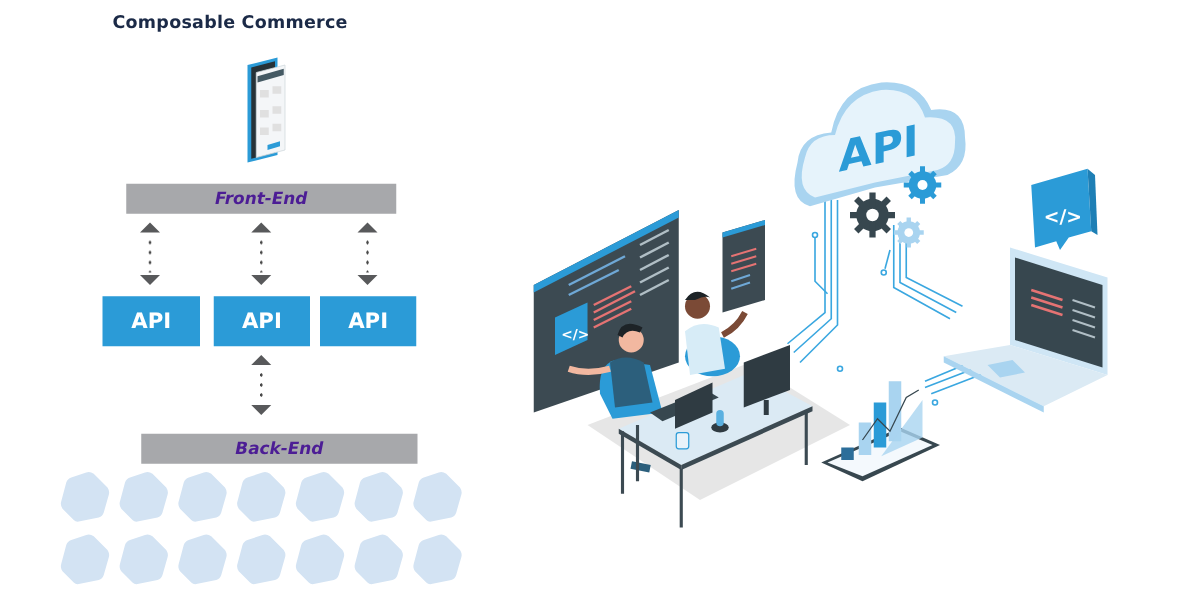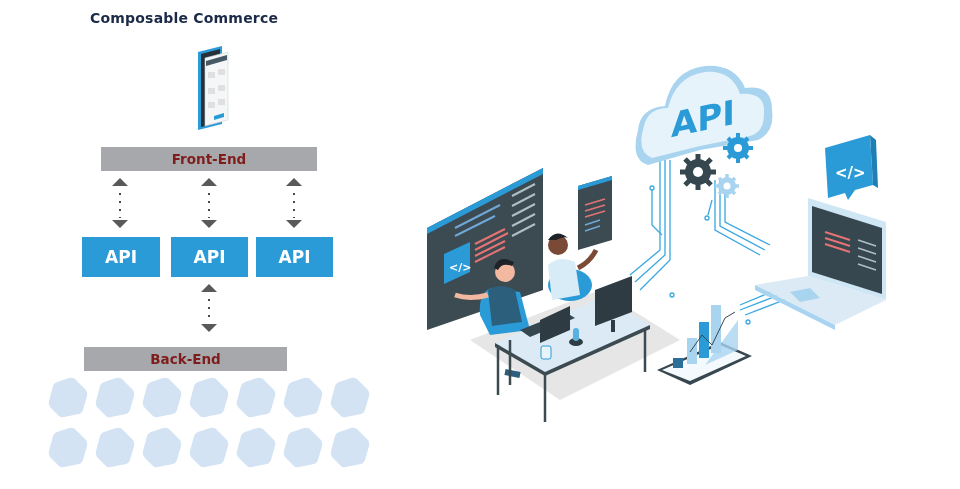--- a/index.html
+++ b/index.html
@@ -1,19 +1,19 @@
 <!DOCTYPE html>
 <html><head>
 <meta charset="utf-8">
 <style>
   html, body { margin:0; padding:0; background:#ffffff; }
   body { width:960px; height:489px; position:relative; overflow:hidden; font-family:"DejaVu Sans", sans-serif; }
   .abs { position:absolute; }
   .title { left:90px; top:10px; width:240px; text-align:left; font-weight:bold; font-size:14px; color:#1b2a47; letter-spacing:0.2px; }
-  .bar { background:#a7a8ab; height:24px; color:#7f1d1d; font-weight:bold; font-size:13.5px; text-align:center; line-height:24px; }
+  .bar { background:#a7a8ab; height:24px; color:#4c1d95; font-weight:bold; font-size:13.5px; text-align:center; line-height:24px;font-style:italic; }
   .api { background:#2b9bd7; color:#ffffff; font-weight:bold; font-size:17px; text-align:center; line-height:40px; height:40px; }
   .arrow { width:16px; }
   .arrow .up { width:0; height:0; border-left:8px solid transparent; border-right:8px solid transparent; border-bottom:8px solid #58595b; }
   .arrow .down { width:0; height:0; border-left:8px solid transparent; border-right:8px solid transparent; border-top:8px solid #58595b; }
   .arrow .dots { width:2px; margin:2px auto; height:30px; background-image:radial-gradient(circle, #4a4a4a 1.2px, transparent 1.4px); background-size:2px 8px; background-position:0 2px; }
 </style>
 </head>
 <body>
 
 <div class="abs title">Composable Commerce</div>
@@ -55,21 +55,21 @@
 <div class="abs api" style="left:82px;top:237px;width:78px;">API</div>
 <div class="abs api" style="left:171px;top:237px;width:77px;">API</div>
 <div class="abs api" style="left:256px;top:237px;width:77px;">API</div>
 
 <div class="abs arrow" style="left:201px;top:284px;">
   <div class="up"></div>
     <div class="dots" style="height:28px;"></div>
     <div class="down"></div>
 </div>
 
-<div class="abs bar" style="left:84px;top:347px;width:203px;">Back-End</div>
+<div class="abs bar" style="left:113px;top:347px;width:221px;">Back-End</div>
 
 <div class="abs" style="left:46px;top:374px;width:330px;height:100px;">
   <svg width="330" height="100" viewBox="0 0 330 100">
     <defs>
       <path id="hx" d="M22 2 Q25 1 28 3 L39 14 Q41 17 40 20 L36 34 Q35 37 32 38 L17 41 Q14 42 12 40 L3 31 Q1 28 2 25 L6 10 Q7 7 10 6 Z" fill="#d3e3f3"></path>
     </defs>
     <g>
       <use href="#hx" x="1" y="2"></use>
         <use href="#hx" x="48" y="2"></use>
         <use href="#hx" x="95" y="2"></use>

